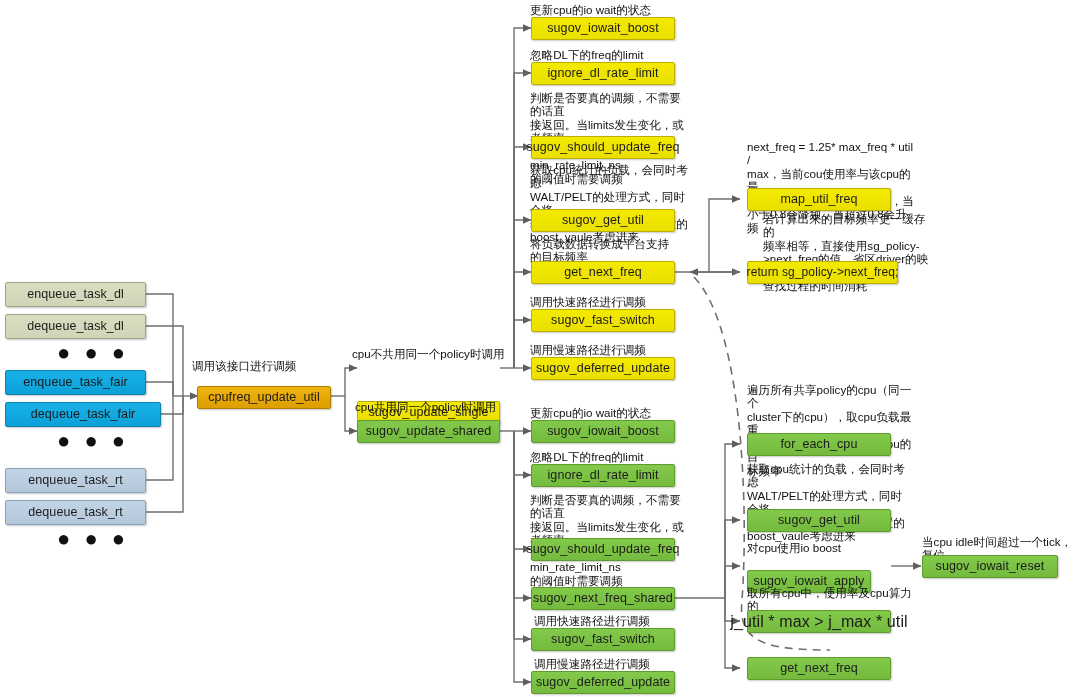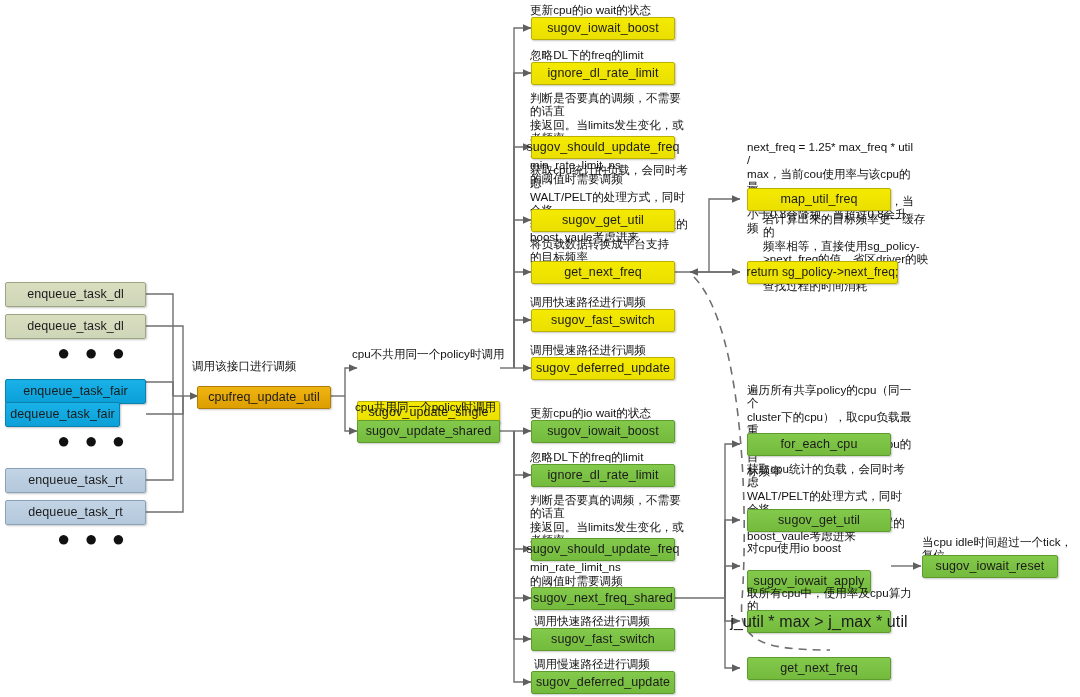--- a/index.html
+++ b/index.html
@@ -145,22 +145,22 @@
     </g>
 
     <g fill="none" stroke="#6f6f6f" stroke-width="1.6" stroke-dasharray="8,6">
       <path d="M694,277 C745,330 748,520 742,600 C738,640 760,650 830,650"></path>
     </g>
   </svg>
 
   <div class="node n-olive" style="left:5px;top:282px;width:141px;height:25px;">enqueue_task_dl</div>
   <div class="node n-olive" style="left:5px;top:314px;width:141px;height:25px;">dequeue_task_dl</div>
   <div class="dots" style="left:57px;top:342px;">● ● ●</div>
-  <div class="node n-cyan" style="left:5px;top:370px;width:141px;height:25px;margin-top:9px;">enqueue_task_fair</div>
-  <div class="node n-cyan" style="left:5px;top:402px;width:115px;height:25px;">dequeue_task_fair</div>
+  <div class="node n-cyan" style="left:5px;top:370px;width:141px;height:25px;">enqueue_task_fair</div>
+  <div class="node n-cyan" style="left:5px;top:402px;width:156px;height:25px;">dequeue_task_fair</div>
   <div class="dots" style="left:57px;top:430px;">● ● ●</div>
   <div class="node n-steel" style="left:5px;top:468px;width:141px;height:25px;">enqueue_task_rt</div>
   <div class="node n-steel" style="left:5px;top:500px;width:141px;height:25px;">dequeue_task_rt</div>
   <div class="dots" style="left:57px;top:528px;">● ● ●</div>
 
   <div class="cap one" style="left:192px;top:359px;">调用该接口进行调频</div>
   <div class="node n-orange" style="left:197px;top:386px;width:134px;height:23px;">cpufreq_update_util</div>
 
   <div class="cap one" style="left:352px;top:347px;">cpu不共用同一个policy时调用</div>
   <div class="node n-yellow" style="left:357px;top:357px;width:143px;height:23px;margin-top:44px;">sugov_update_single</div>

